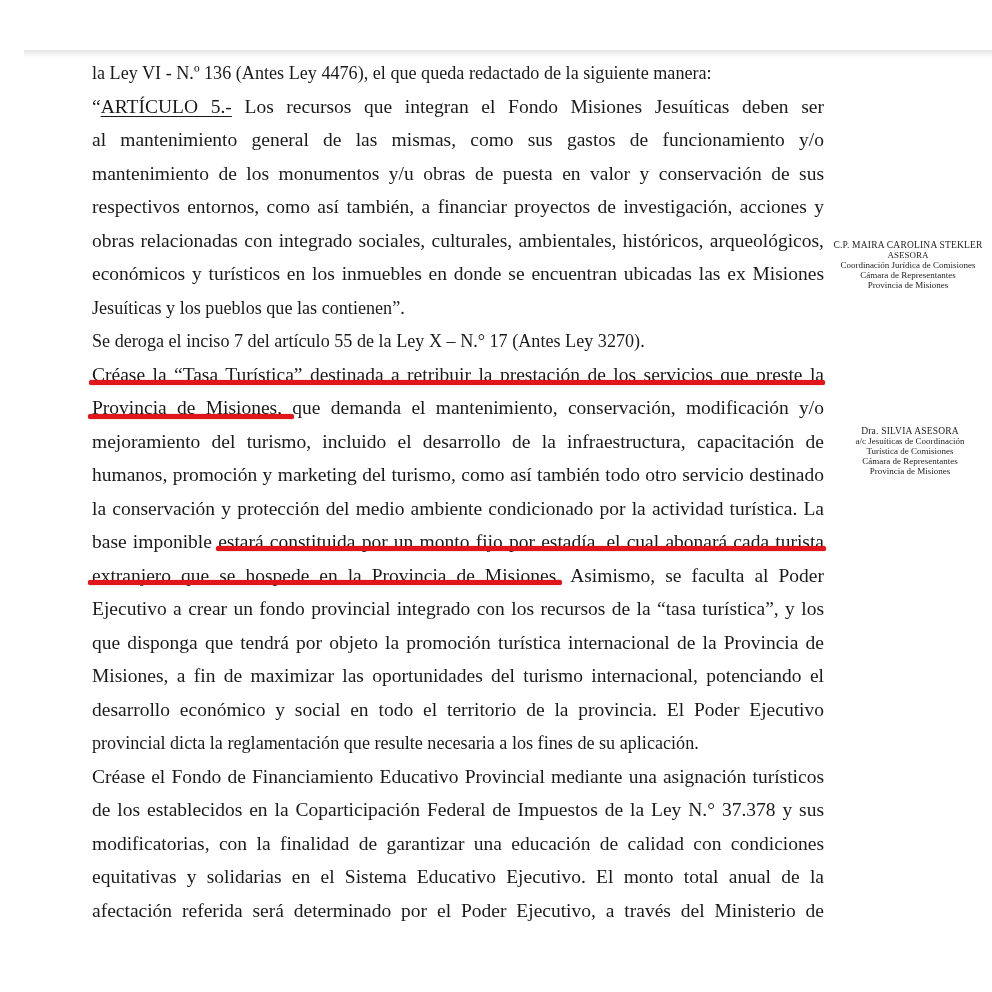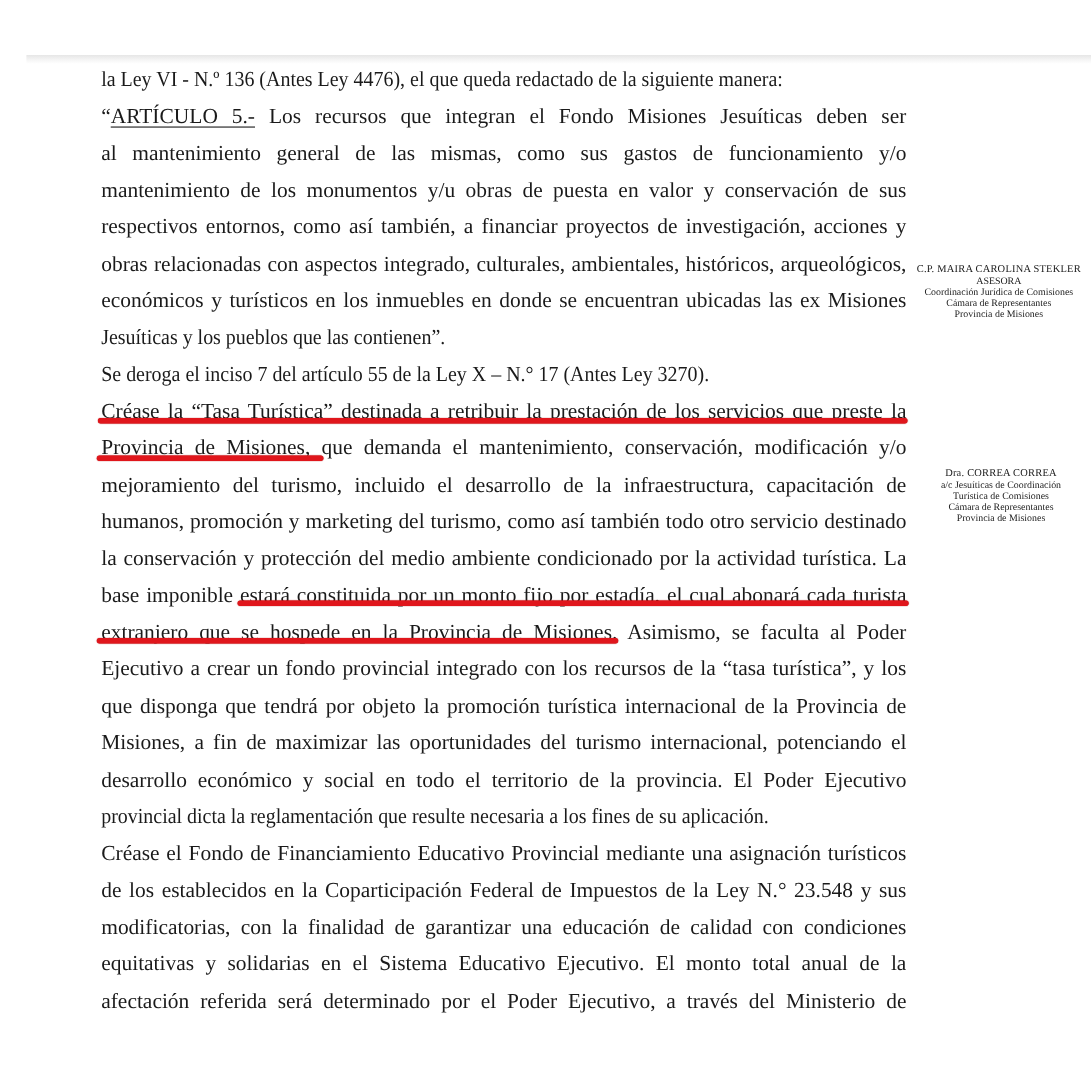--- a/index.html
+++ b/index.html
@@ -19,54 +19,54 @@
 <body>
 
 <div class="page-edge"></div>
 
 <div class="doc">
   <div class="line" style="top: 0px; transform: scaleX(0.93);">la Ley VI - N.º 136 (Antes Ley 4476), el que queda redactado de la siguiente manera:</div>
   <div class="line just" style="top:34px"><span>“</span><span class="u-art">ARTÍCULO 5.-</span><span> Los recursos que integran el Fondo Misiones Jesuíticas deben ser destinados</span></div>
   <div class="line just" style="top:67px">al mantenimiento general de las mismas, como sus gastos de funcionamiento y/o</div>
   <div class="line just" style="top:101px">mantenimiento de los monumentos y/u obras de puesta en valor y conservación de sus</div>
   <div class="line just" style="top:134px">respectivos entornos, como así también, a financiar proyectos de investigación, acciones y</div>
-  <div class="line just" style="top:168px">obras relacionadas con aspectos integrado, culturales, ambientales, históricos, arqueológicos,</div>
+  <div class="line just" style="top:168px">obras relacionadas con integrado sociales, culturales, ambientales, históricos, arqueológicos,</div>
   <div class="line just" style="top:201px">económicos y turísticos en los inmuebles en donde se encuentran ubicadas las ex Misiones</div>
   <div class="line" style="top: 235px; transform: scaleX(0.93);">Jesuíticas y los pueblos que las contienen”.</div>
   <div class="line" style="top: 268px; transform: scaleX(0.93);">Se deroga el inciso 7 del artículo 55 de la Ley X – N.° 17 (Antes Ley 3270).</div>
   <div class="line just" style="top:302px">Créase la “Tasa Turística” destinada a retribuir la prestación de los servicios que preste la</div>
   <div class="line just" style="top:335px">Provincia de Misiones, que demanda el mantenimiento, conservación, modificación y/o</div>
   <div class="line just" style="top:369px">mejoramiento del turismo, incluido el desarrollo de la infraestructura, capacitación de recursos</div>
   <div class="line just" style="top:402px">humanos, promoción y marketing del turismo, como así también todo otro servicio destinado a</div>
   <div class="line just" style="top:436px">la conservación y protección del medio ambiente condicionado por la actividad turística. La</div>
   <div class="line just" style="top:469px">base imponible estará constituida por un monto fijo por estadía, el cual abonará cada turista</div>
   <div class="line just" style="top:503px">extranjero que se hospede en la Provincia de Misiones. Asimismo, se faculta al Poder</div>
   <div class="line just" style="top:536px">Ejecutivo a crear un fondo provincial integrado con los recursos de la “tasa turística”, y los</div>
   <div class="line just" style="top:570px">que disponga que tendrá por objeto la promoción turística internacional de la Provincia de</div>
   <div class="line just" style="top:603px">Misiones, a fin de maximizar las oportunidades del turismo internacional, potenciando el</div>
   <div class="line just" style="top:637px">desarrollo económico y social en todo el territorio de la provincia. El Poder Ejecutivo</div>
   <div class="line" style="top: 670px; transform: scaleX(0.93);">provincial dicta la reglamentación que resulte necesaria a los fines de su aplicación.</div>
   <div class="line just" style="top:704px">Créase el Fondo de Financiamiento Educativo Provincial mediante una asignación turísticos</div>
-  <div class="line just" style="top:737px">de los establecidos en la Coparticipación Federal de Impuestos de la Ley N.° 23.548 y sus</div>
+  <div class="line just" style="top:737px">de los establecidos en la Coparticipación Federal de Impuestos de la Ley N.° 37.378 y sus</div>
   <div class="line just" style="top:771px">modificatorias, con la finalidad de garantizar una educación de calidad con condiciones</div>
   <div class="line just" style="top:804px">equitativas y solidarias en el Sistema Educativo Ejecutivo. El monto total anual de la</div>
   <div class="line just" style="top:838px">afectación referida será determinado por el Poder Ejecutivo, a través del Ministerio de</div>
 </div>
 
 <div class="red" style="left:89px; top:380px; width:736px;"></div>
 <div class="red" style="left:88px; top:414px; width:206px;"></div>
 <div class="red" style="left:216px; top:546px; width:610px;"></div>
 <div class="red" style="left:88px; top:580px; width:474px;"></div>
 
 <div class="side" style="left:826px; top:240px; width:164px;">
   <div class="n">C.P. MAIRA CAROLINA STEKLER</div>
   <div>ASESORA</div>
   <div>Coordinación Jurídica de Comisiones</div>
   <div>Cámara de Representantes</div>
   <div>Provincia de Misiones</div>
 </div>
 <div class="side" style="left:840px; top:426px; width:140px;">
-  <div class="n">Dra. CORREA CORREA</div>
+  <div class="n">Dra. SILVIA ASESORA</div>
   <div>a/c Jesuíticas de Coordinación</div>
   <div>Turística de Comisiones</div>
   <div>Cámara de Representantes</div>
   <div>Provincia de Misiones</div>
 </div>
 
 </body></html>

